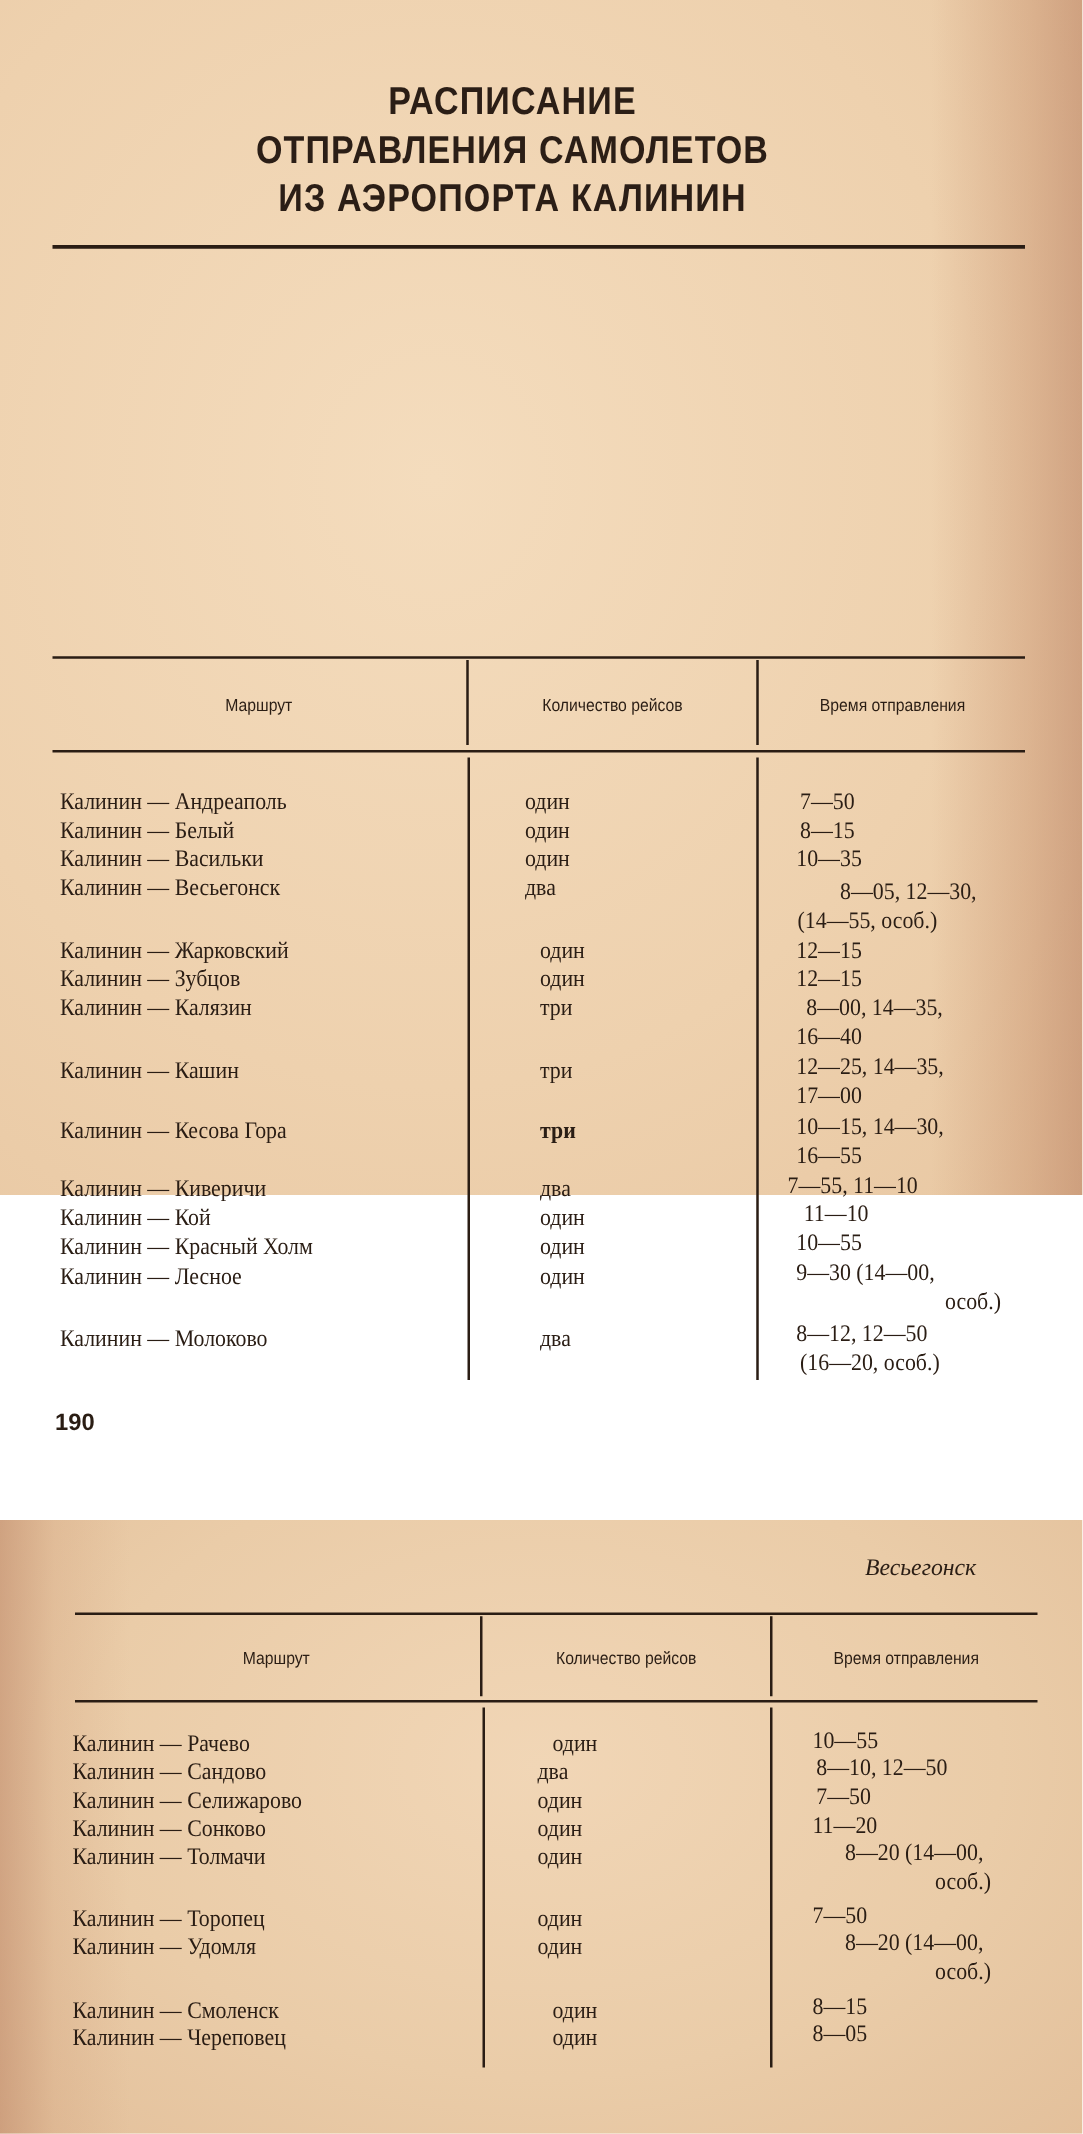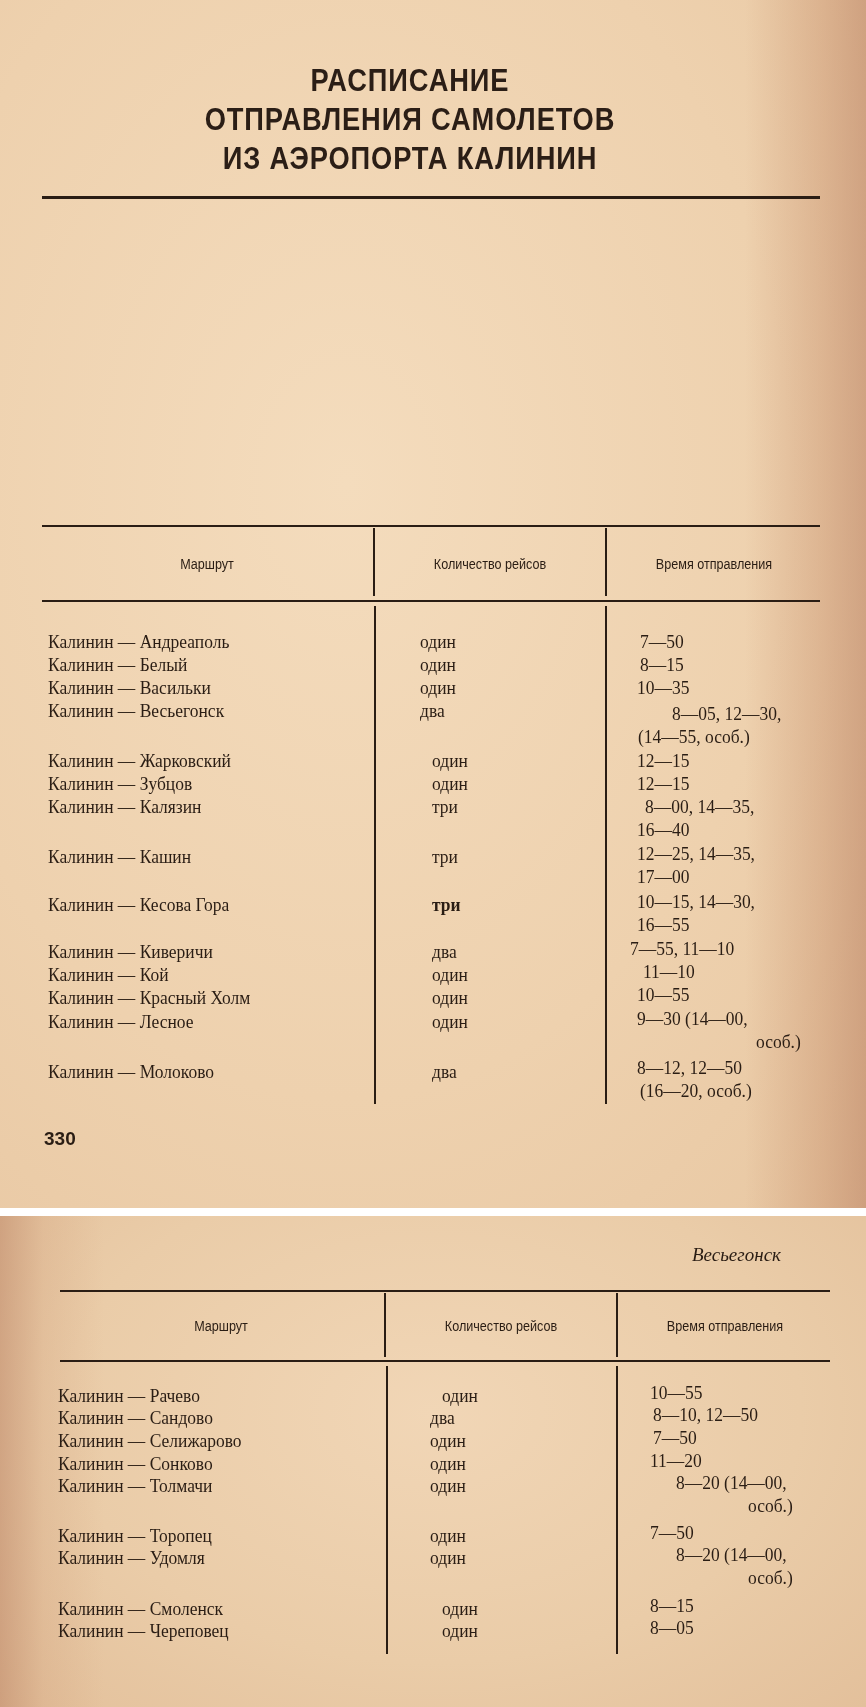--- a/index.html
+++ b/index.html
@@ -8,21 +8,21 @@
     background: #ffffff;
     font-family: "Liberation Serif", "DejaVu Serif", serif;
     color: #2a1d14;
   }
   .page {
     position: absolute; left: 0; width: 866px;
     background:
       linear-gradient(to right, rgba(255,255,255,0) 0%, rgba(255,255,255,0) 86%, rgba(190,130,95,0.35) 95%, rgba(180,120,90,0.5) 100%),
       radial-gradient(ellipse at 40% 40%, #f4dcbd 0%, #eed1ae 60%, #e8c7a2 100%);
   }
-  #page1 { top: 0; height: 1208px; }
+  #page1 { top: 0; height: 956px; }
   #page2 {
     top: 1216px; height: 491px;
     background:
       linear-gradient(to right, rgba(180,120,90,0.45) 0%, rgba(200,145,110,0.2) 5%, rgba(255,255,255,0) 12%),
       radial-gradient(ellipse at 50% 40%, #f1d6b6 0%, #eacca8 60%, #e3c09b 100%);
   }
   .abs { position: absolute; }
   .title {
     left: 0; width: 820px; text-align: center;
     font-family: "Liberation Sans", "DejaVu Sans", sans-serif;
@@ -117,21 +117,21 @@
   <div class="abs cell route" style="top:1010px;">Калинин — Лесное</div>
   <div class="abs cell" style="top:1010px; left:432px;">один</div>
   <div class="abs cell" style="top:1007px; left:637px;">9—30 (14—00,</div>
   <div class="abs cell" style="top:1030px; left:756px;">особ.)</div>
 
   <div class="abs cell route" style="top:1060px;">Калинин — Молоково</div>
   <div class="abs cell" style="top:1060px; left:432px;">два</div>
   <div class="abs cell" style="top:1056px; left:637px;">8—12, 12—50</div>
   <div class="abs cell" style="top:1079px; left:640px;">(16—20, особ.)</div>
 
-  <div class="abs pagenum" style="top:1128px; left:44px;">330</div>
+  <div class="abs pagenum" style="top:1128px; left:44px;">190</div>
 </div>
 
 <div id="page2" class="page">
   <div class="abs cont" style="top:28px; left:692px;">Весьегонск</div>
   <div class="abs hline" style="top:74px; left:60px; width:770px; height:2px;"></div>
   <div class="abs hline" style="top:144px; left:60px; width:770px; height:2px;"></div>
   <div class="abs vline" style="top:77px; left:384px; height:64px;"></div>
   <div class="abs vline" style="top:77px; left:616px; height:64px;"></div>
   <div class="abs vline" style="top:150px; left:386px; height:288px;"></div>
   <div class="abs vline" style="top:150px; left:616px; height:288px;"></div>

